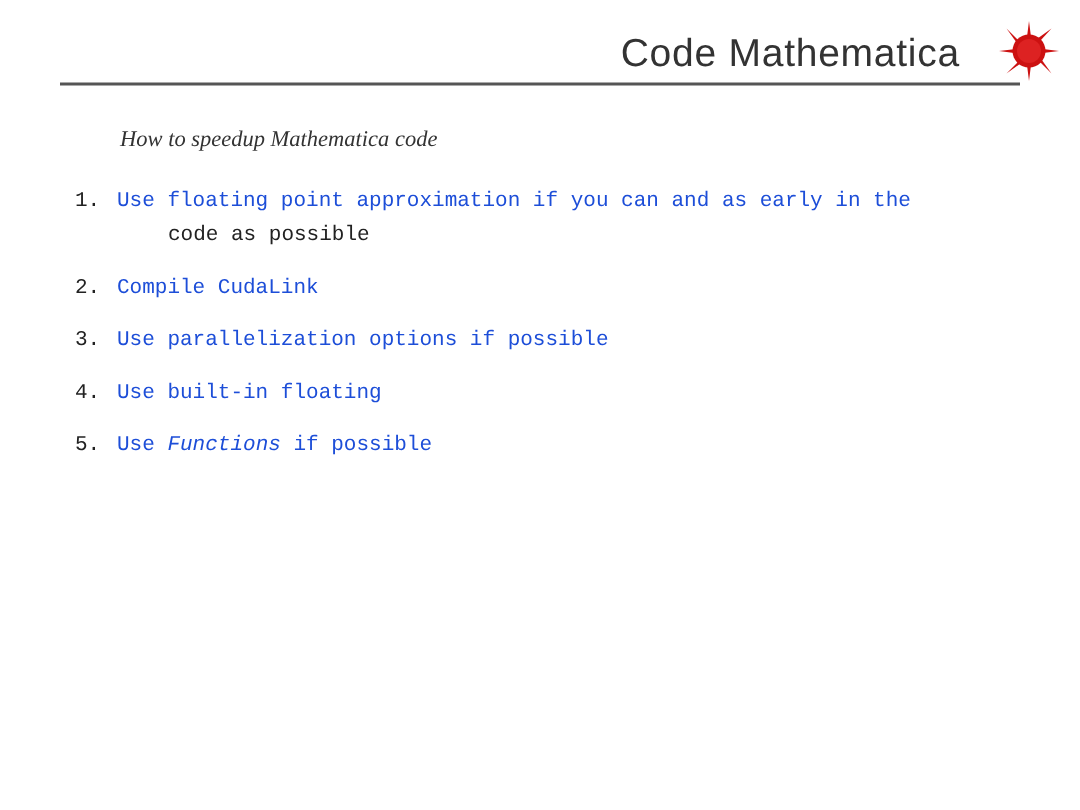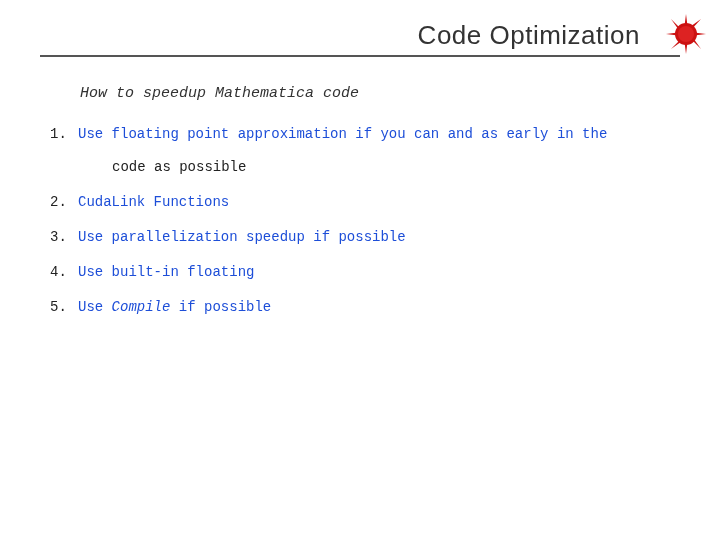--- a/index.html
+++ b/index.html
@@ -51,21 +51,21 @@
     }
 
     .title-underline {
       width: 100%;
       border: none;
       border-top: 2px solid #555555;
       margin-bottom: 18px;
     }
 
     .subtitle {
-      font-family: Liberation Mono, monospace;
+      font-family: Liberation Serif, serif;
       font-size: 15px;
       font-style: italic;
       color: #333333;
       margin-bottom: 22px;
       align-self: flex-start;
       padding-left: 40px;
     }
 
     .content-section {
       padding-left: 10px;
@@ -94,21 +94,21 @@
       font-family: 'Courier New', Courier, monospace;
       font-size: 14px;
       color: #1d4ed8;
     }
 
     .item-continuation {
       padding-left: 62px;
       font-family: 'Courier New', Courier, monospace;
       font-size: 14px;
       color: #222222;
-      margin-top: 12px;
+      margin-top: 2px;
     }
 
     .italic-text {
       font-style: italic;
     }
   </style>
 </head>
 <body>
 
 <div class="page-container">
@@ -125,59 +125,59 @@
       <polygon points="7,37 19,25 22,22 21,27" fill="#cc1111"></polygon>
       <polygon points="7,7 19,19 22,22 17,21" fill="#cc1111"></polygon>
 
       <circle cx="22" cy="22" r="11" fill="#cc1111"></circle>
       <circle cx="22" cy="22" r="8" fill="#dd2222"></circle>
     </svg>
   </div>
 
   <div class="header-section">
     <div class="title-area">
-      <span class="page-title">Code Optimization</span>
+      <span class="page-title">Code Mathematica</span>
     </div>
     <hr class="title-underline">
   </div>
 
   <div class="subtitle">How to speedup Mathematica code</div>
 
   <div class="content-section">
 
     <div class="list-item">
       <div class="list-item-row">
         <span class="item-number">1.</span>
         <span class="item-text">Use floating point approximation if you can and as early in the</span>
       </div>
       <div class="item-continuation">code as possible</div>
     </div>
 
     <div class="list-item">
       <div class="list-item-row">
         <span class="item-number">2.</span>
-        <span class="item-text">CudaLink Functions</span>
+        <span class="item-text">Compile CudaLink</span>
       </div>
     </div>
 
     <div class="list-item">
       <div class="list-item-row">
         <span class="item-number">3.</span>
-        <span class="item-text">Use parallelization speedup if possible</span>
+        <span class="item-text">Use parallelization options if possible</span>
       </div>
     </div>
 
     <div class="list-item">
       <div class="list-item-row">
         <span class="item-number">4.</span>
         <span class="item-text">Use built-in floating</span>
       </div>
     </div>
 
     <div class="list-item">
       <div class="list-item-row">
         <span class="item-number">5.</span>
-        <span class="item-text">Use <span class="italic-text">Compile</span> if possible</span>
+        <span class="item-text">Use <span class="italic-text">Functions</span> if possible</span>
       </div>
     </div>
 
   </div>
 </div>
 
 </body></html>

